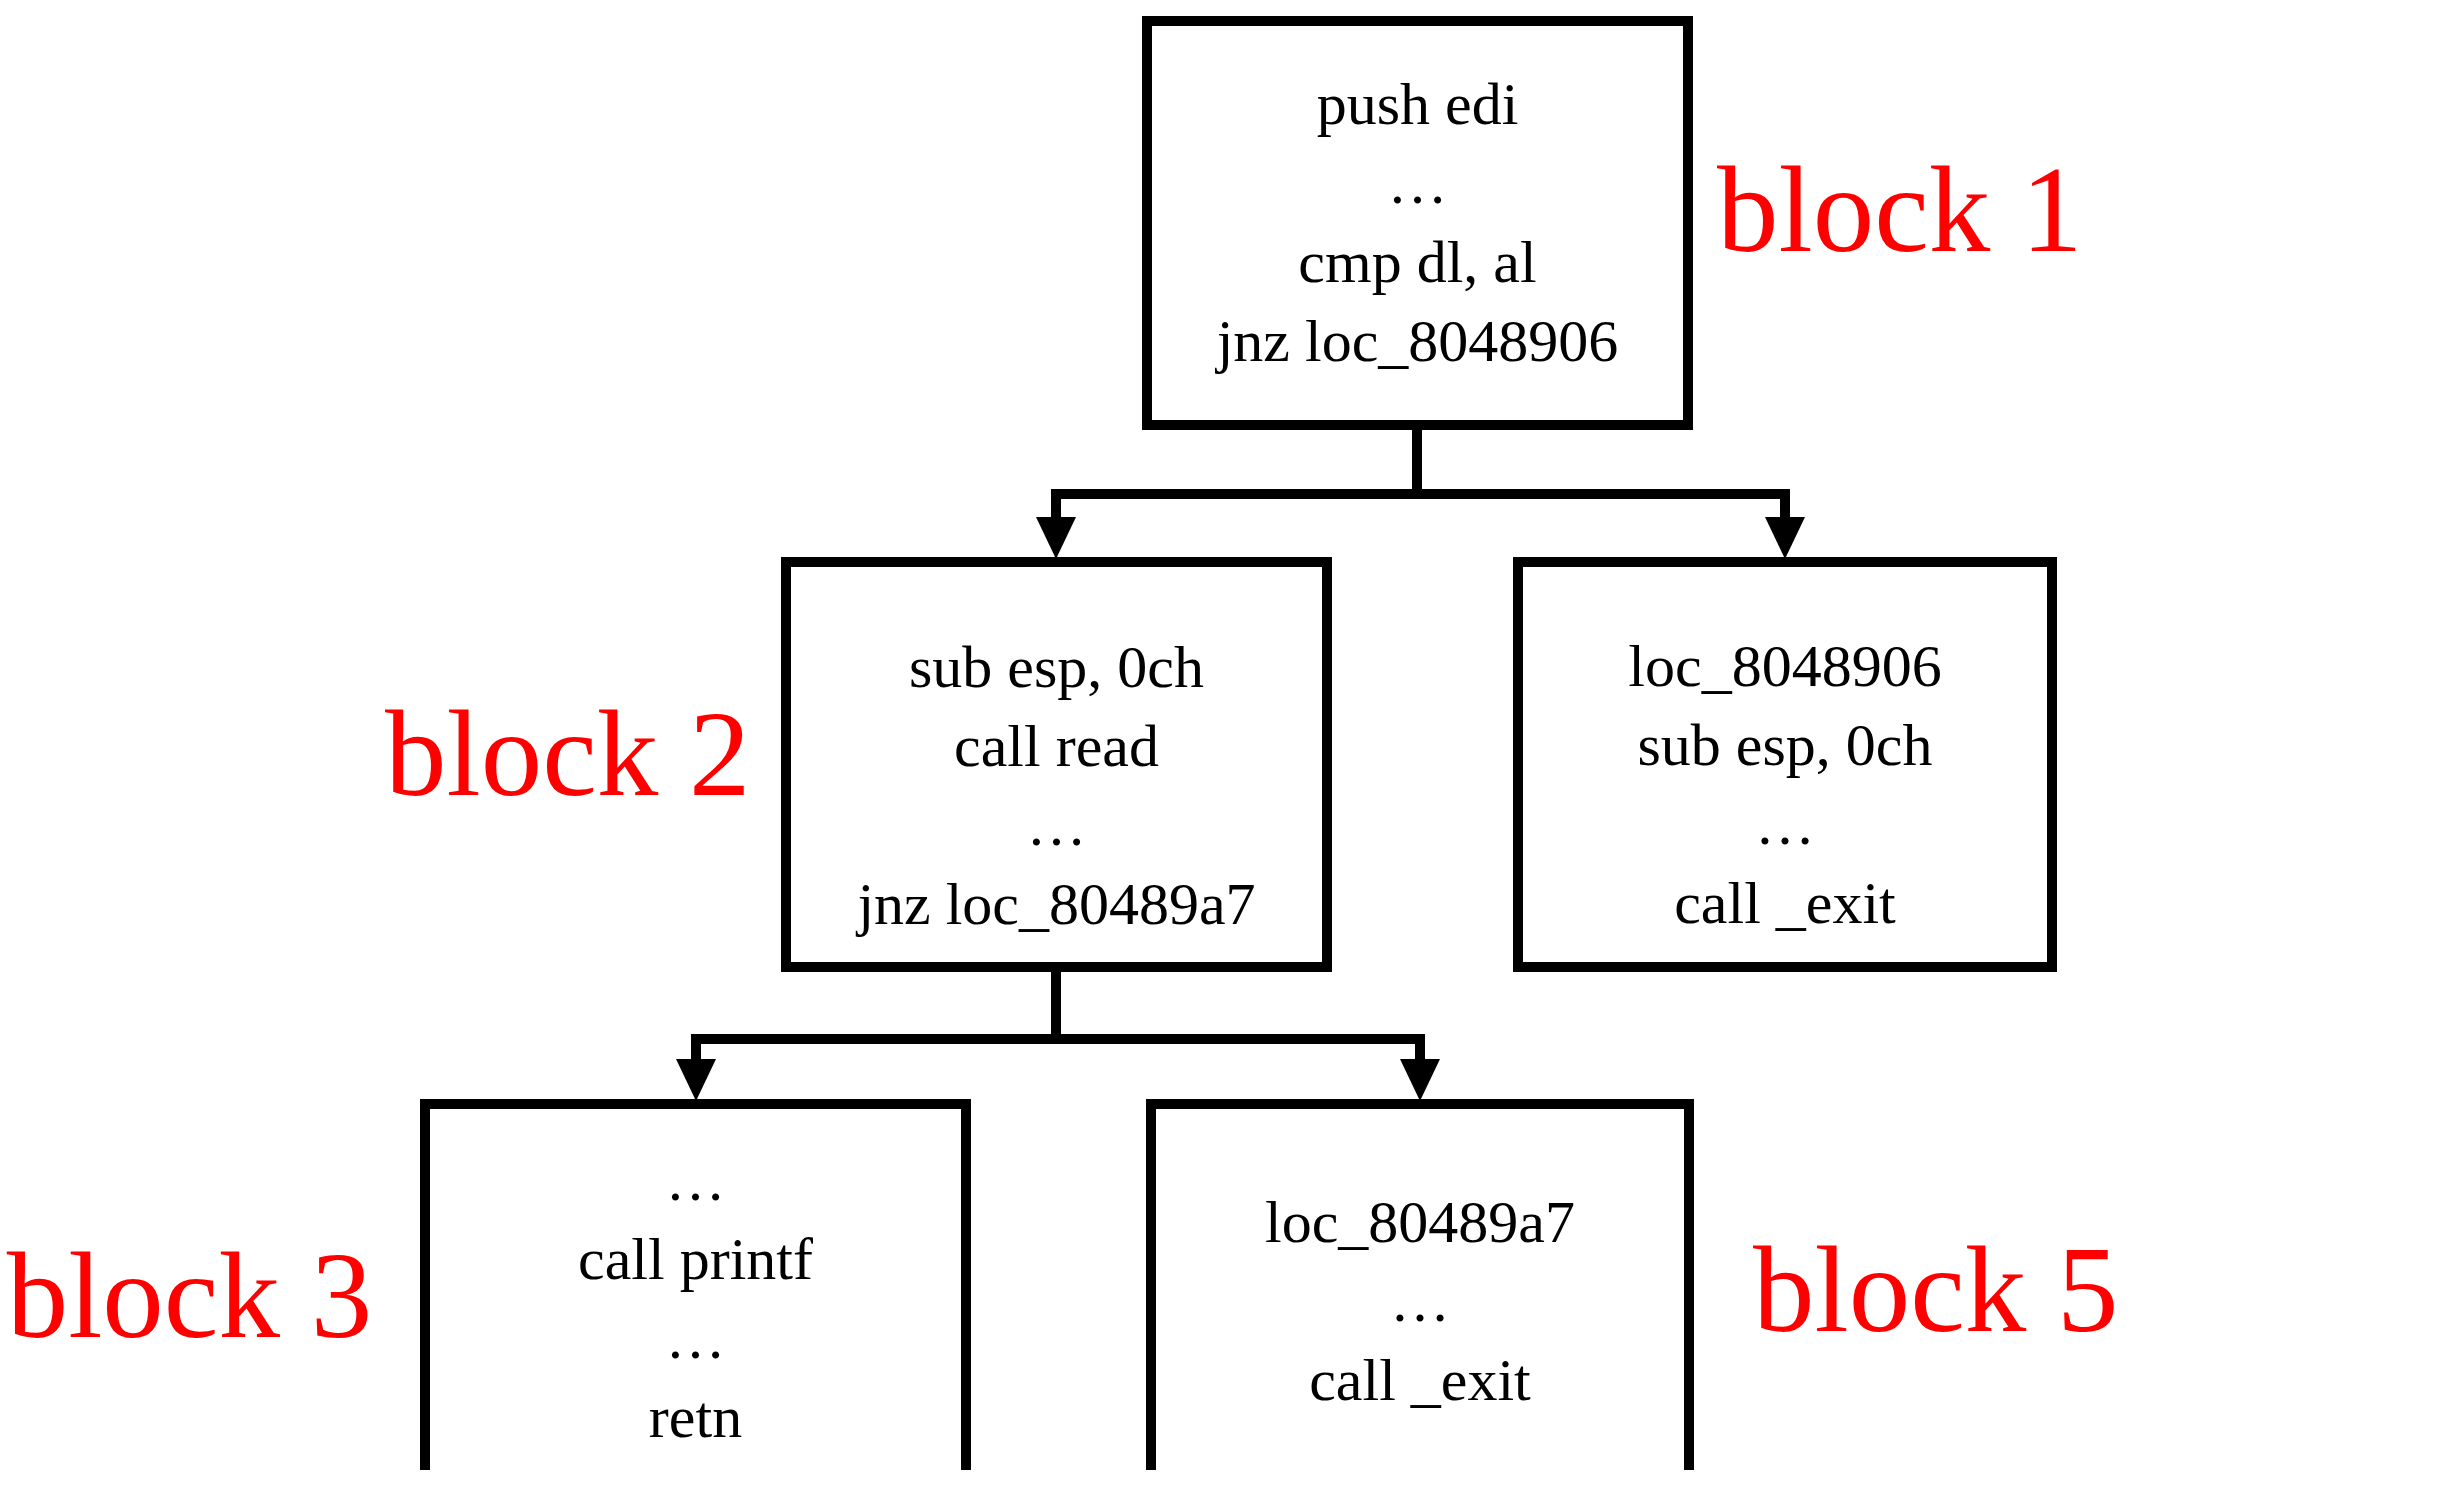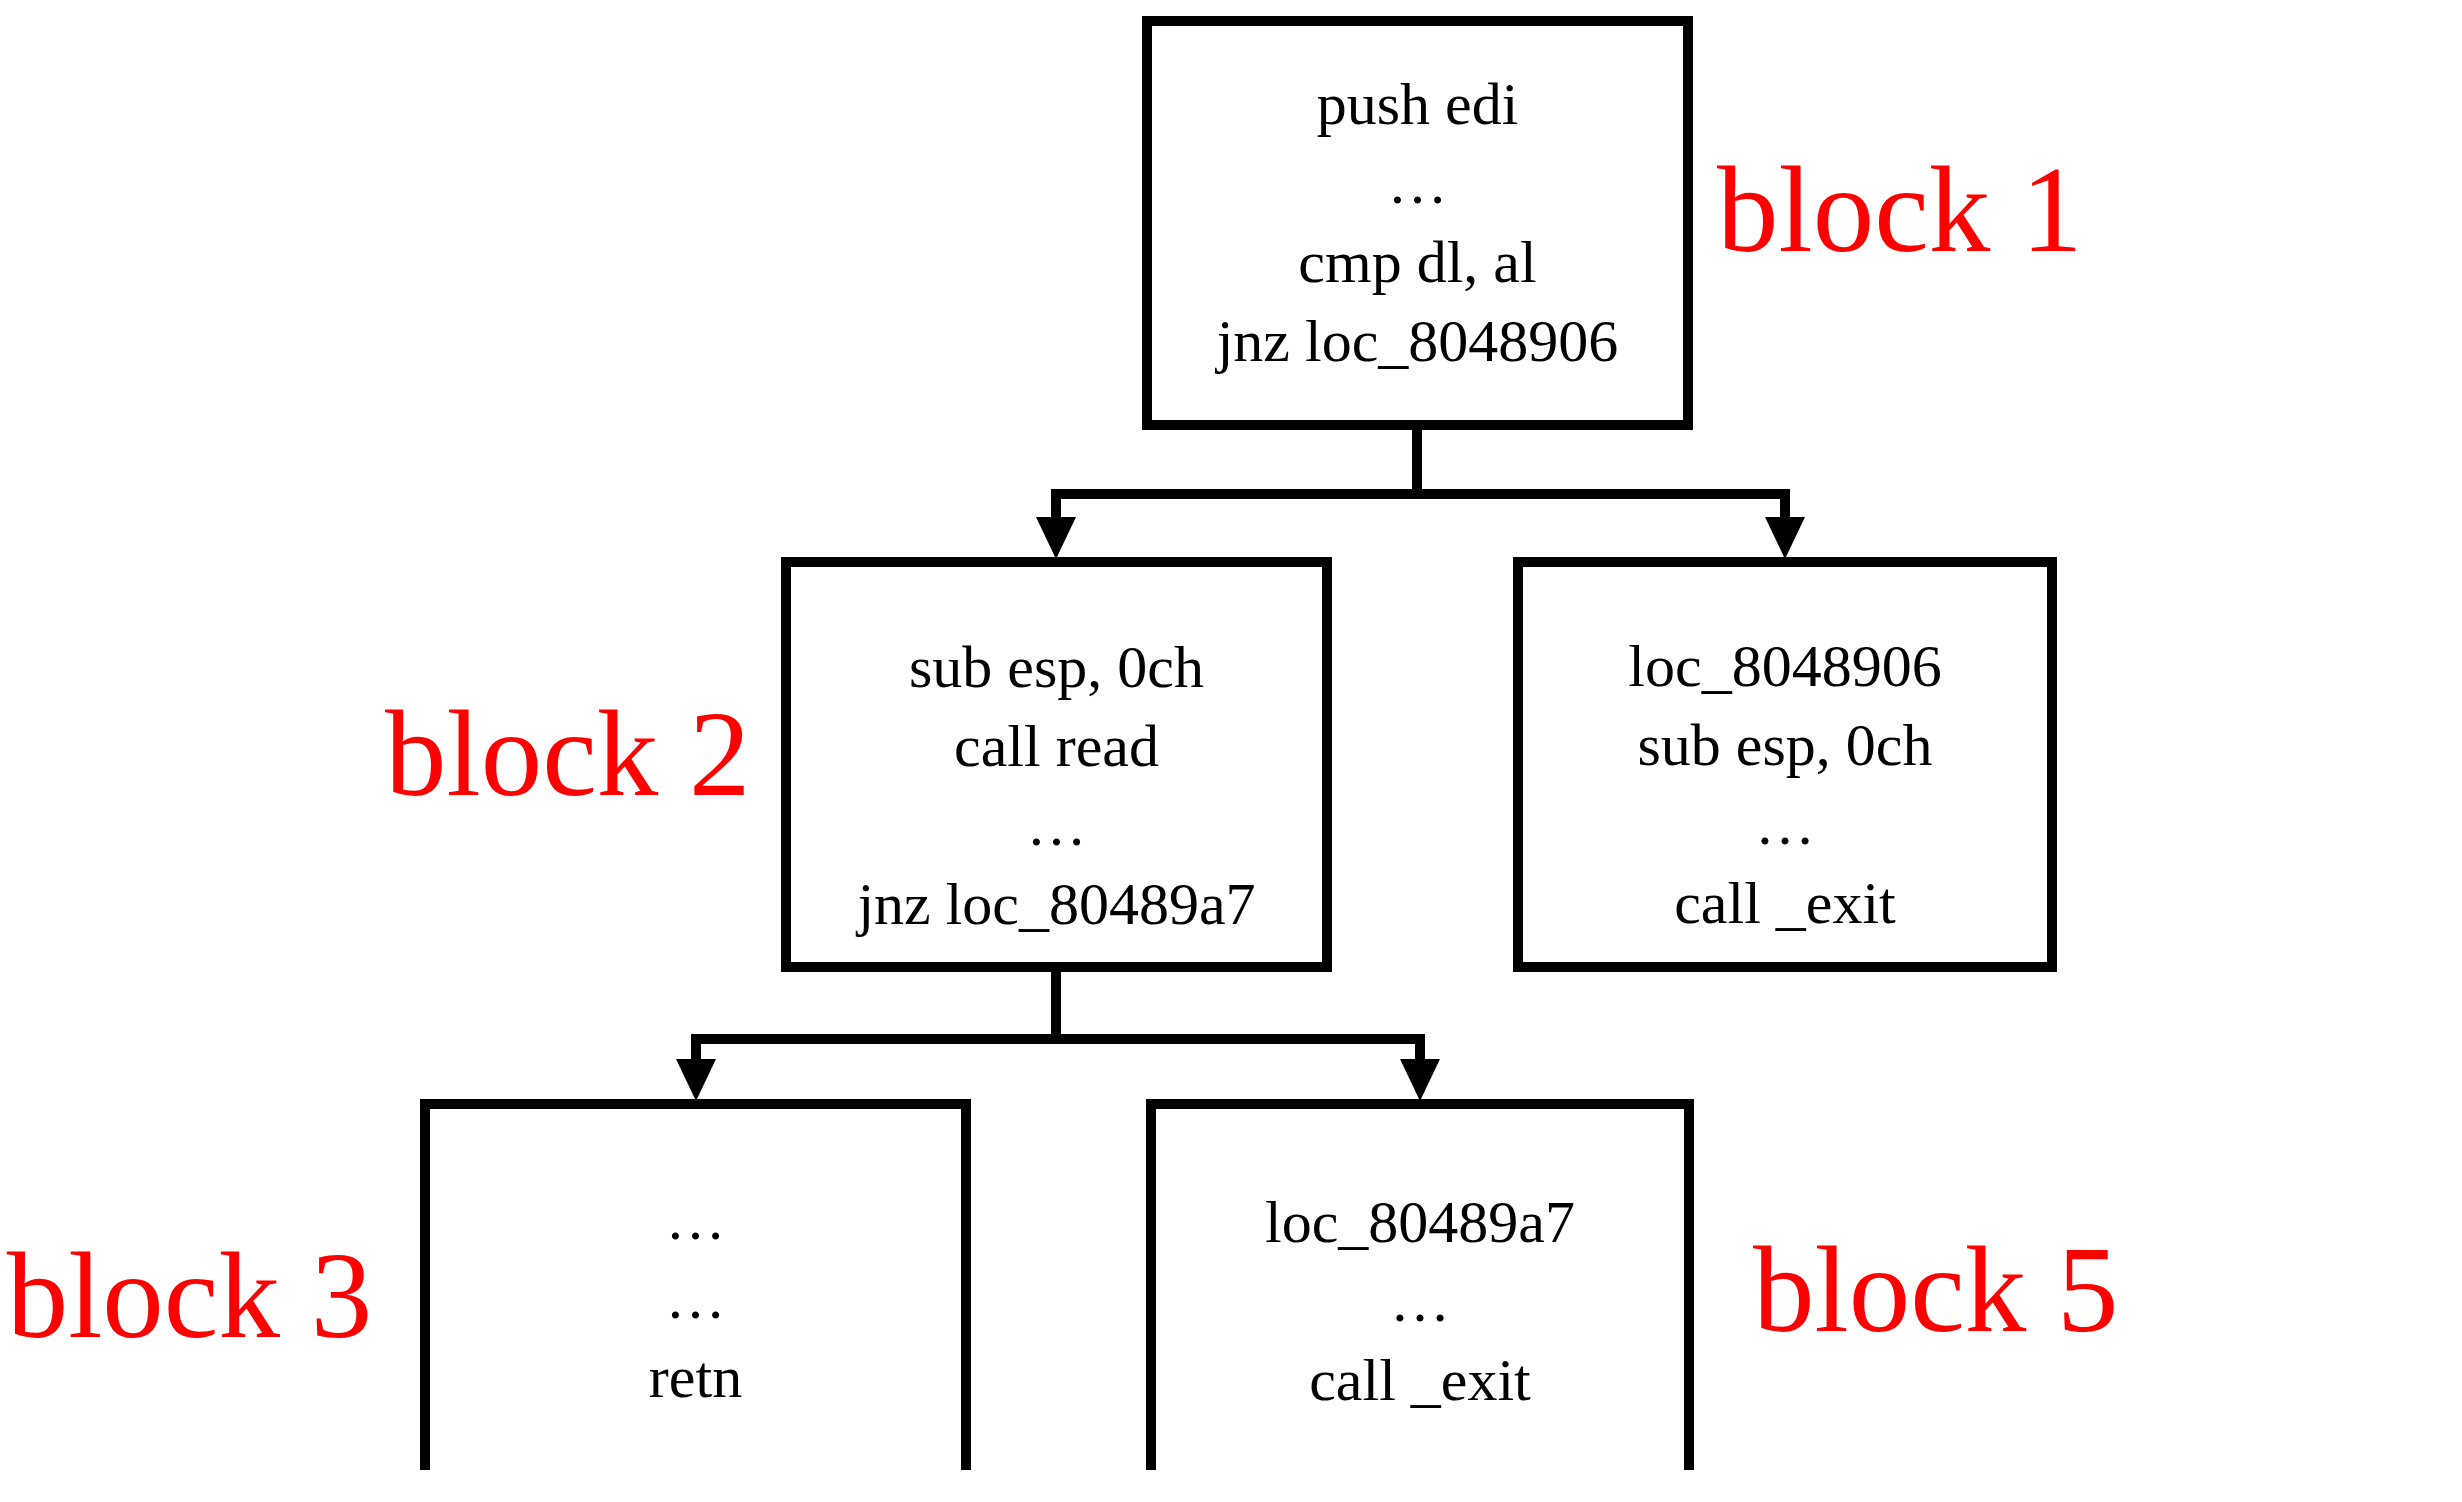--- a/index.html
+++ b/index.html
@@ -77,20 +77,21 @@
 
   <div class="bb" style="left:1513px;top:557px;width:544px;height:415px;padding-top:40px">
     <span class="code">loc_8048906</span>
     <span class="code">sub esp, 0ch</span>
     <span class="code">…</span>
     <span class="code">call _exit</span>
   </div>
 
   <div class="bb" style="left:420px;top:1099px;width:551px;height:399px">
     <span class="code">…</span>
+    <span class="code">call printf</span>
     <span class="code">…</span>
     <span class="code">retn</span>
   </div>
 
   <div class="bb" style="left:1146px;top:1099px;width:548px;height:399px;padding-top:6px">
     <span class="code">loc_80489a7</span>
     <span class="code">…</span>
     <span class="code">call _exit</span>
   </div>
 

